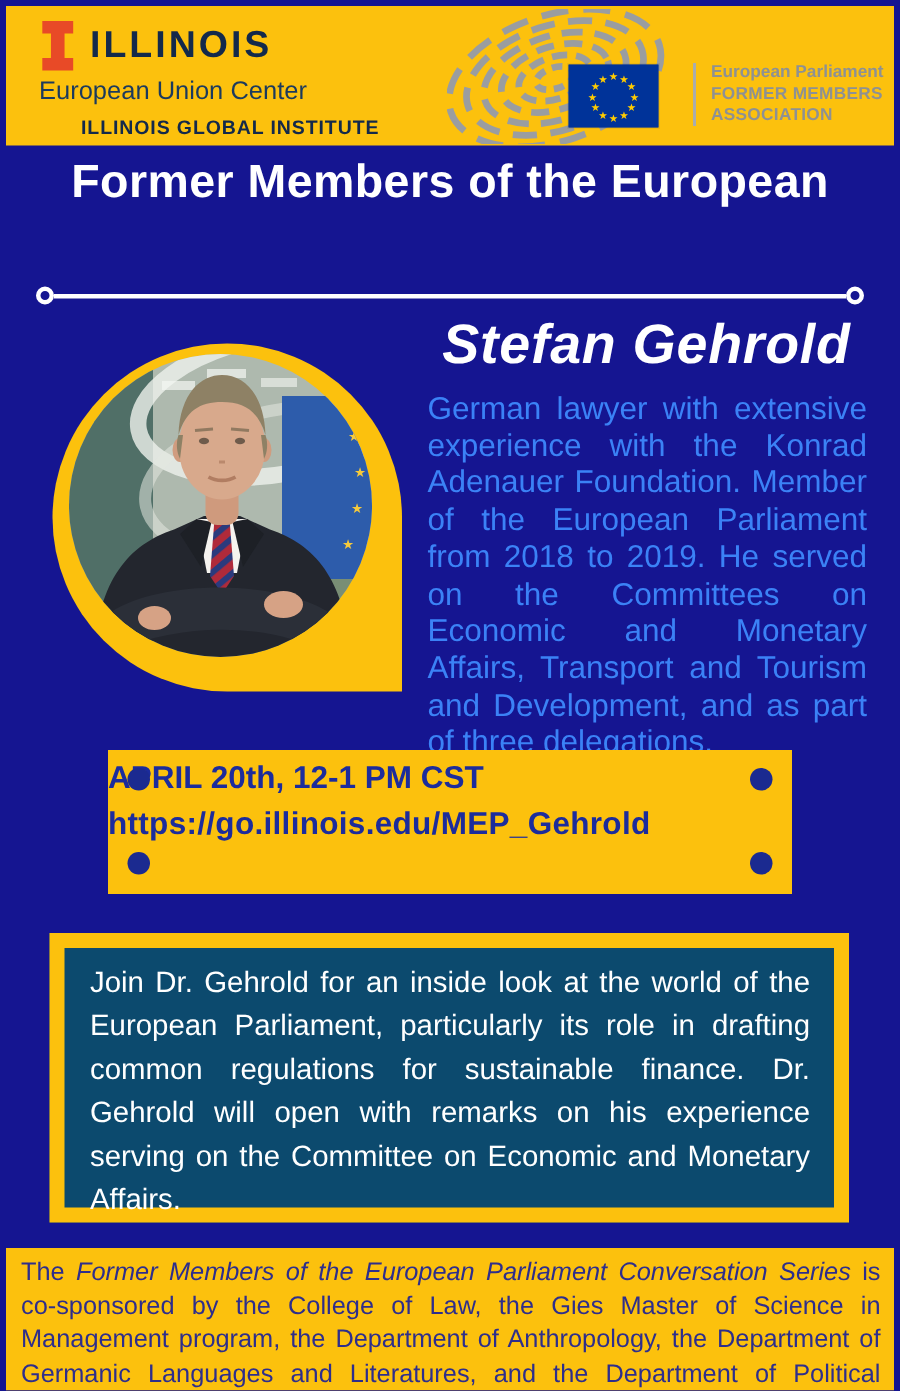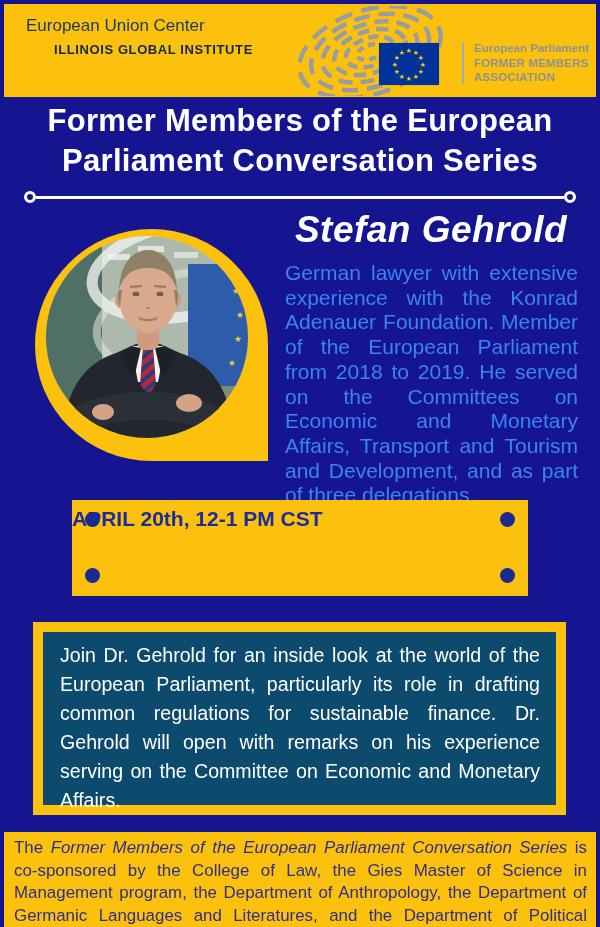--- a/index.html
+++ b/index.html
@@ -56,20 +56,28 @@
   .footer{position:absolute;left:4px;right:4px;top:832px;height:95px;background:#FCC10D;
           box-sizing:border-box;padding:5px 9px 0 10px;color:#2e2e8c;
           font-size:16.9px;line-height:22.6px;text-align:justify;}
   .footer .it{font-style:italic;}
 </style>
 </head>
 <body>
 
 <div class="top-band">
   <div class="il-lockup">
+    <div class="il-row1">
+      <span style="display:inline-flex;">
+        <svg width="25" height="35" viewBox="0 0 24 34">
+          <path d="M2,1 h20 v8 h-5.6 v16 h5.6 v8 h-20 v-8 h5.6 v-16 h-5.6 Z" fill="#E84A27"></path>
+        </svg>
+      </span>
+      <span class="il-wordmark">ILLINOIS</span>
+    </div>
     <div class="il-unit">European Union Center</div>
     <div class="il-inst">ILLINOIS GLOBAL INSTITUTE</div>
   </div>
 
   <div class="ep-logo">
     <span class="ep-hemicycle">
       <svg width="160" height="90" viewBox="0 0 160 90">
         <g transform="rotate(-18 72 46)" fill="none" stroke="#9A9DA0">
           <ellipse cx="72" cy="46" rx="13" ry="7" stroke-width="4.5" stroke-dasharray="7 5"></ellipse>
           <ellipse cx="72" cy="46" rx="25" ry="14" stroke-width="4.5" stroke-dasharray="10 6"></ellipse>
@@ -103,21 +111,20 @@
     <div class="ep-text">
       <div class="ep-t1">European Parliament</div>
       <div class="ep-t2">FORMER MEMBERS</div>
       <div class="ep-t3">ASSOCIATION</div>
     </div>
   </div>
 </div>
 
 <div class="title">
   <div>Former Members of the European</div>
-  <div>Parliament Conversation Series</div>
 </div>
 <div class="divider">
   <span class="dot"></span>
   <span class="line"></span>
   <span class="dot"></span>
 </div>
 
 <div class="speaker-name">Stefan Gehrold</div>
 <div class="speaker-bio">German lawyer with extensive experience with the Konrad Adenauer Foundation. Member of the European Parliament from 2018 to 2019. He served on the Committees on Economic and Monetary Affairs,  Transport and Tourism and Development, and as part of three delegations.</div>
 
@@ -178,20 +185,21 @@
   </div>
 </div>
 
 <div class="event-box">
   <span class="pin-dot dot-tl"></span>
   <span class="pin-dot dot-bl"></span>
   <span class="pin-dot dot-tr"></span>
   <span class="pin-dot dot-br"></span>
   <div class="event-inner">
     <div>APRIL 20th, 12-1 PM CST</div>
+    <div class="event-url">https://go.illinois.edu/MEP_Gehrold</div>
   </div>
 </div>
 
 <div class="desc-box">
   <span>Join Dr. Gehrold for an inside look at the world of the European Parliament, particularly its role in drafting common regulations for sustainable finance. Dr. Gehrold will open with remarks on his experience serving on the Committee on Economic and Monetary Affairs.</span>
 </div>
 
 <div class="footer">
   <span>The </span><span class="it">Former Members of the European Parliament Conversation Series</span><span> is co-sponsored by the College of Law, the Gies Master of Science in Management program, the Department of Anthropology, the Department of Germanic Languages and Literatures, and the Department of Political Science at UIUC.</span>
 </div>

